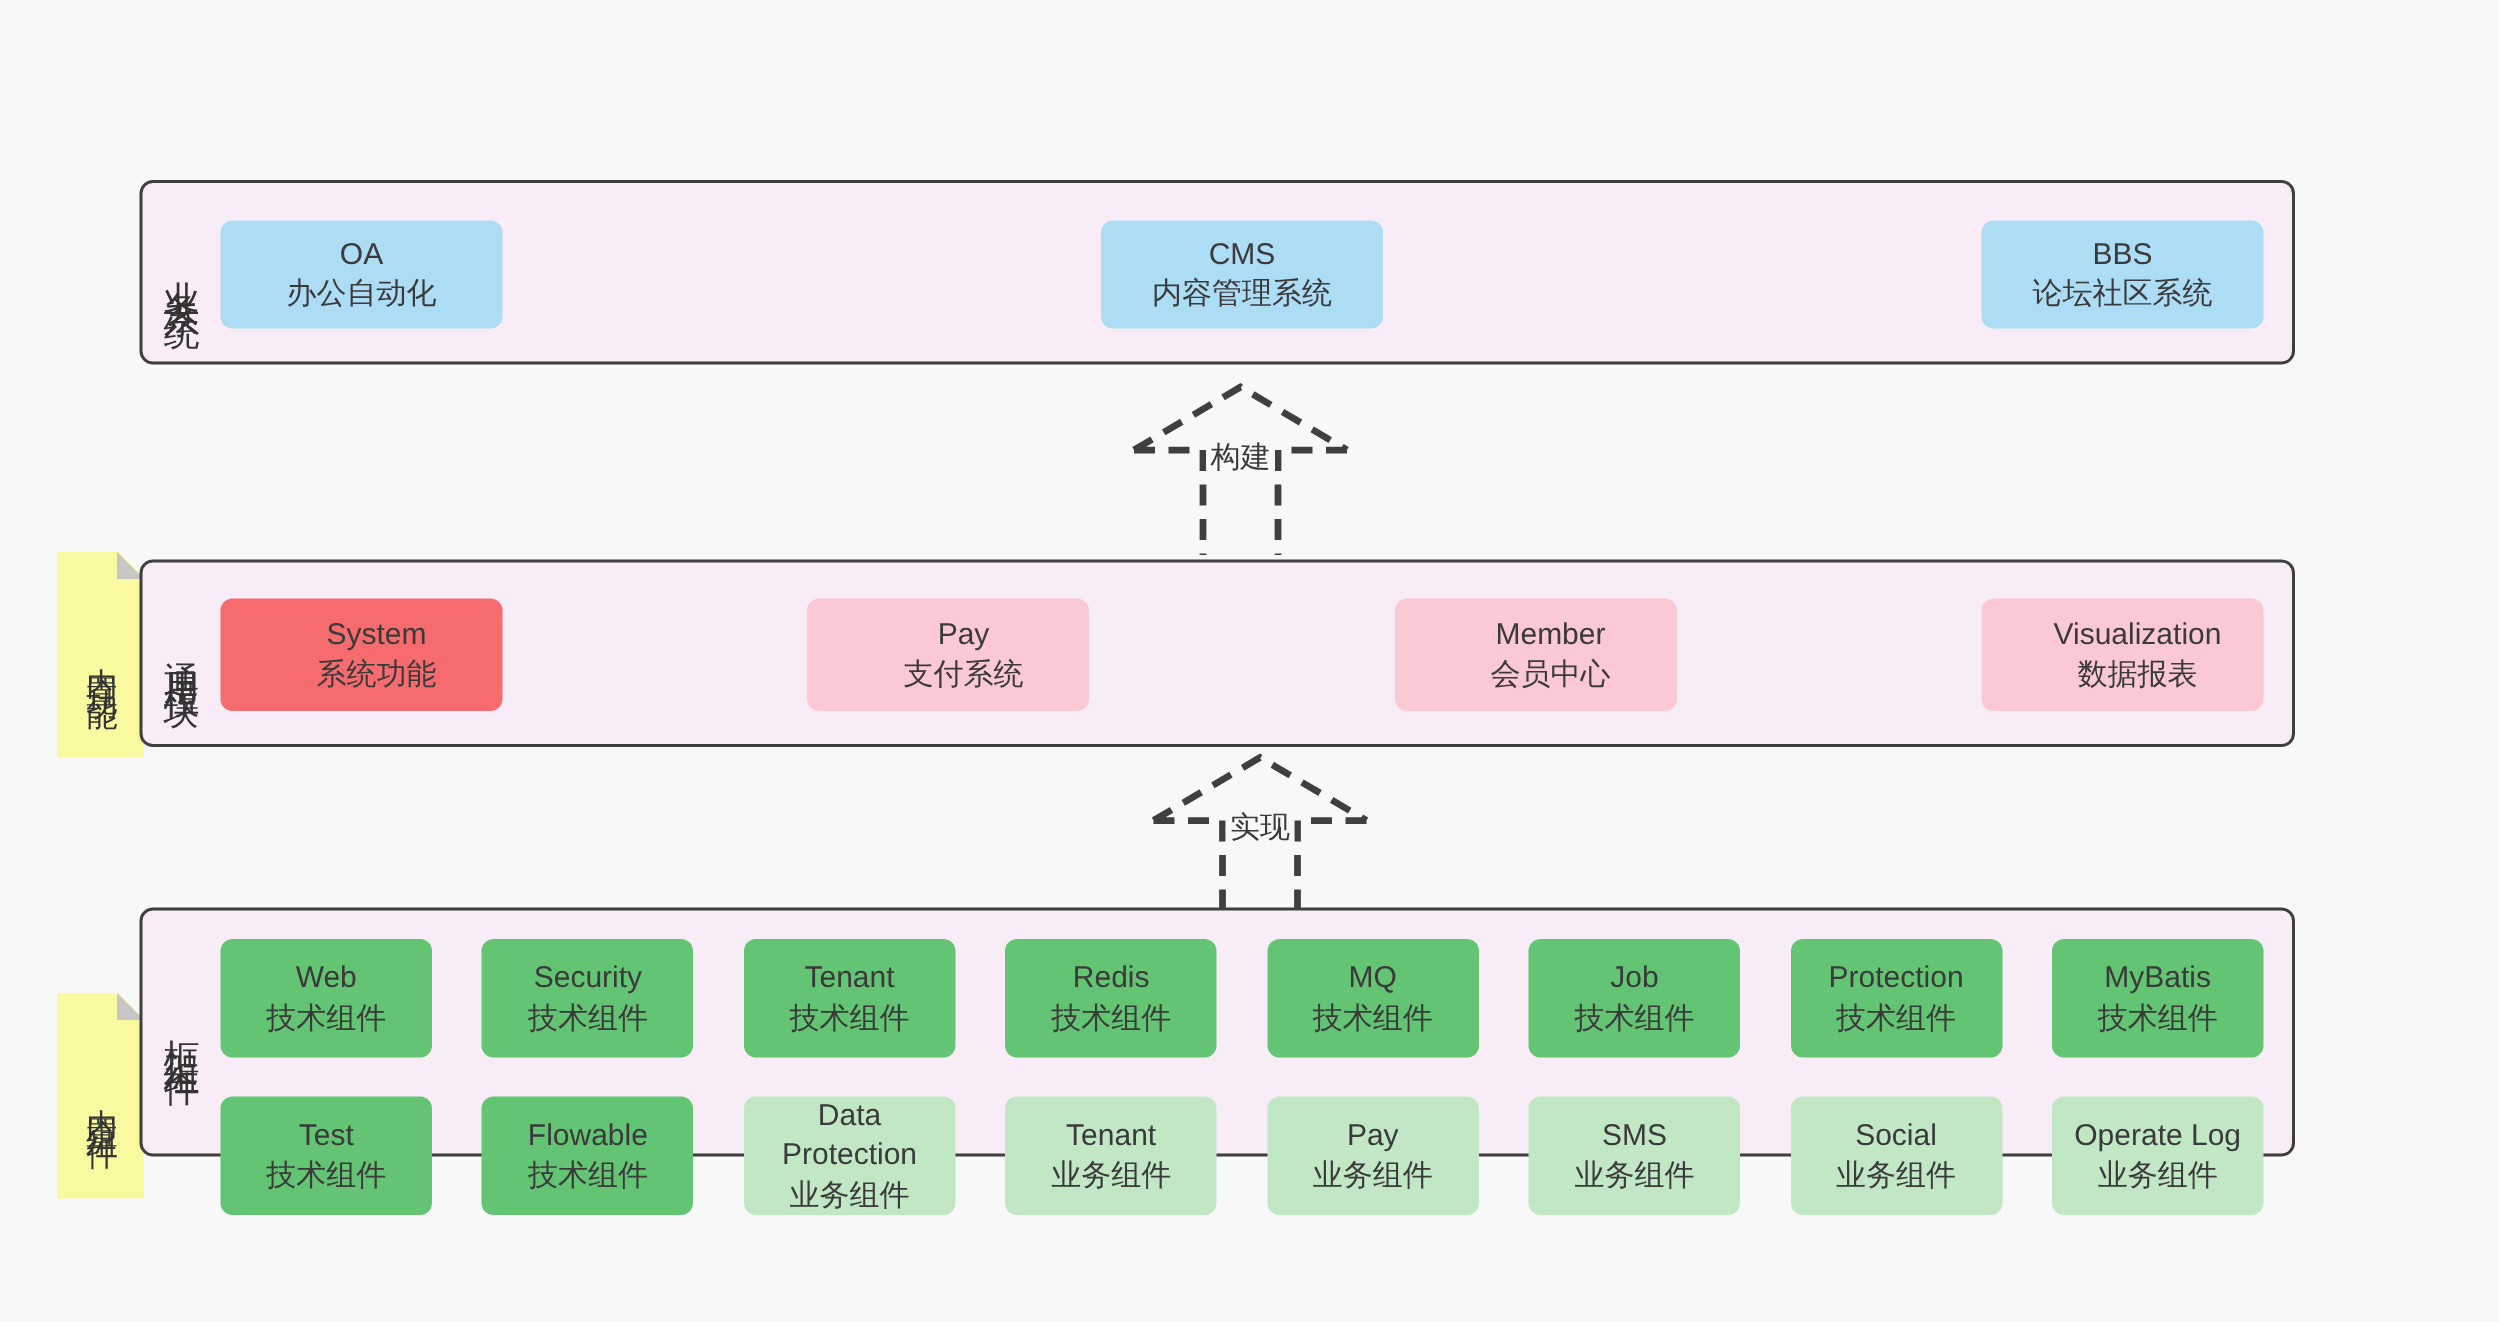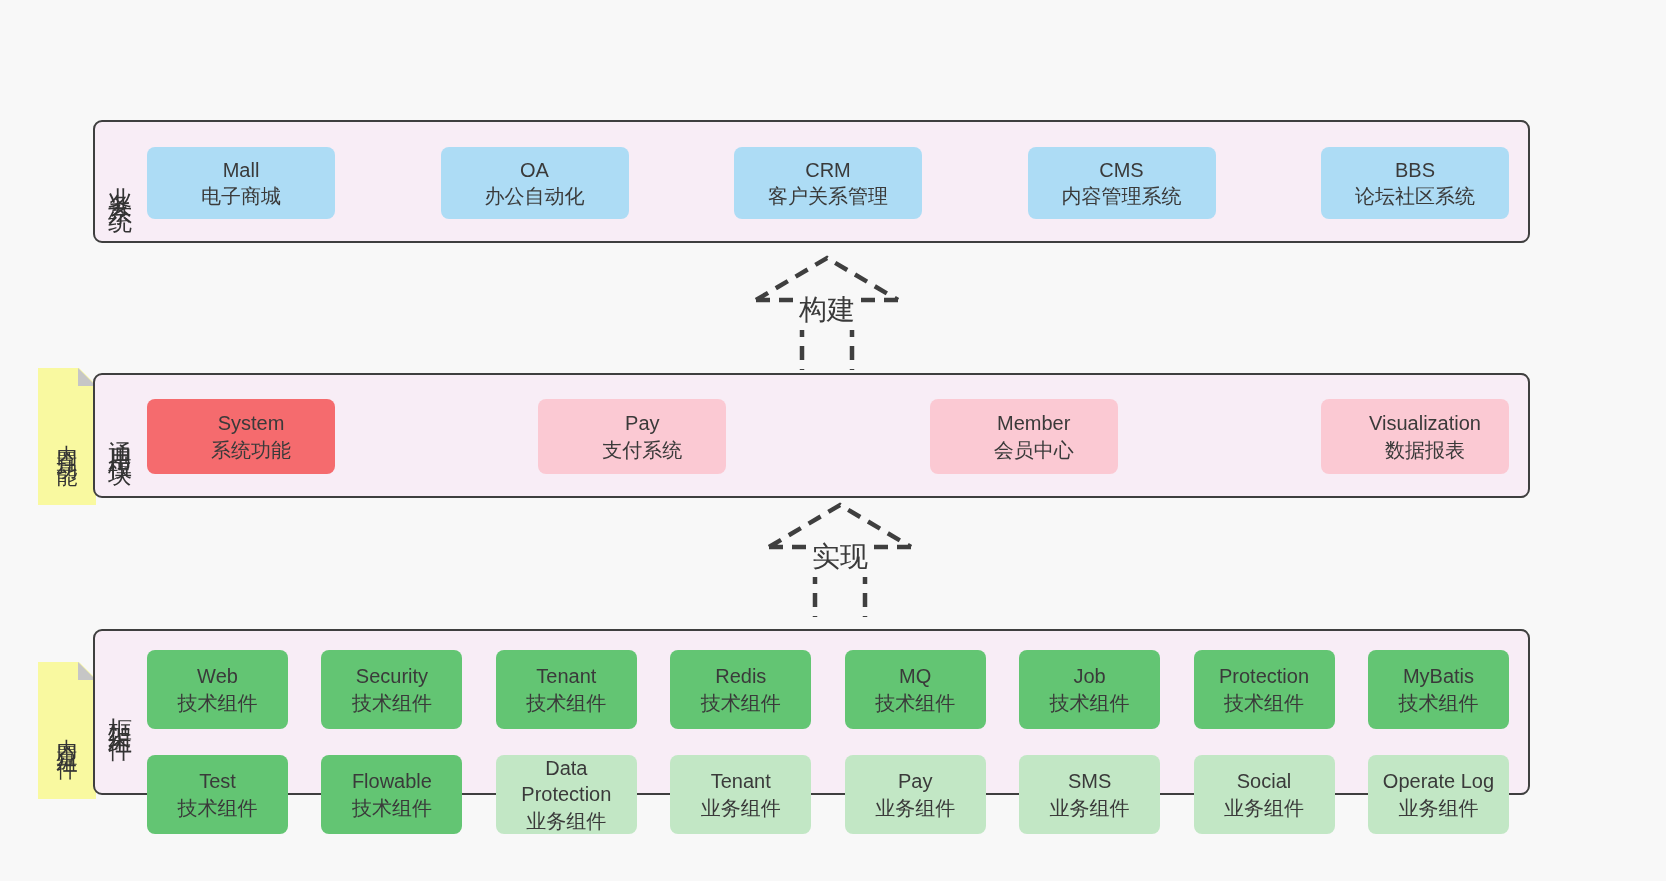--- a/index.html
+++ b/index.html
@@ -39,21 +39,21 @@
   .w8{width:141px;}
   .blue{background:var(--blue);}
   .red{background:var(--red);}
   .pink{background:var(--pink);}
   .green{background:var(--green);}
   .light-green{background:var(--light-green);}
   .arrow{position:absolute;width:150px;height:118px;z-index:0;}
   .arrow svg{display:block;color:var(--container-border);}
   .arrow-label{
     position:absolute;left:50%;top:38px;transform:translateX(-50%);
-    background:var(--page-bg);padding:1px 3px;font-size:28px;white-space:nowrap;
+    background:var(--page-bg);padding:1px 3px;font-size:20px;white-space:nowrap;
   }
   .note{
     position:absolute;left:38px;width:58px;background:var(--note-yellow);
     z-index:0;display:flex;align-items:center;justify-content:center;
   }
   .note-text{font-size:21px;color:#333;padding-top:10px;}
   .fold-bg{
     position:absolute;top:-1px;right:-1px;width:19px;height:19px;
     background:var(--page-bg);
     clip-path:polygon(0 0,100% 0,100% 100%);
@@ -63,21 +63,21 @@
     background:var(--note-fold);
     clip-path:polygon(0 0,100% 100%,0 100%);
   }
   
   #layer-business{top:120px;height:123px;}
   #layer-business .row{top:25px;}
   #layer-business .box{height:72px;}
   #layer-modules{top:373px;height:125px;}
   #layer-modules .row{top:24px;}
   #layer-modules .box{height:75px;padding-left:24px;}
-  #layer-framework{top:629px;height:166px;padding-left:32px;}
+  #layer-framework{top:605px;height:166px;padding-left:32px;}
   #layer-framework .row1{top:19px;}
   #layer-framework .row2{top:124px;}
   #layer-framework .box{height:79px;}
   #note-features{top:368px;height:137px;}
   #note-components{top:662px;height:137px;}
   #arrow-build{left:752px;top:252px;}
   #arrow-implement{left:765px;top:499px;}
 </style>
 </head>
 <body>
@@ -105,30 +105,22 @@
     <svg width="150" height="118" viewBox="0 0 150 118">
       <path d="M4 48 L75 6 L146 48 M4 48 H50 M146 48 H100 M50 48 V118 M100 48 V118" fill="none" stroke="currentColor" stroke-width="4.5" stroke-dasharray="14 9"></path>
     </svg>
     <div class="arrow-label">实现</div>
   </div>
 
   <div class="layer" id="layer-business">
     <div class="layer-label vtext">业务系统</div>
     <div class="row">
       <div class="box blue w6">
-        <div>Mall</div>
-        <div>电子商城</div>
-      </div>
-      <div class="box blue w6">
         <div>OA</div>
         <div>办公自动化</div>
-      </div>
-      <div class="box blue w6">
-        <div>CRM</div>
-        <div>客户关系管理</div>
       </div>
       <div class="box blue w6">
         <div>CMS</div>
         <div>内容管理系统</div>
       </div>
       <div class="box blue w6">
         <div>BBS</div>
         <div>论坛社区系统</div>
       </div>
     </div>

